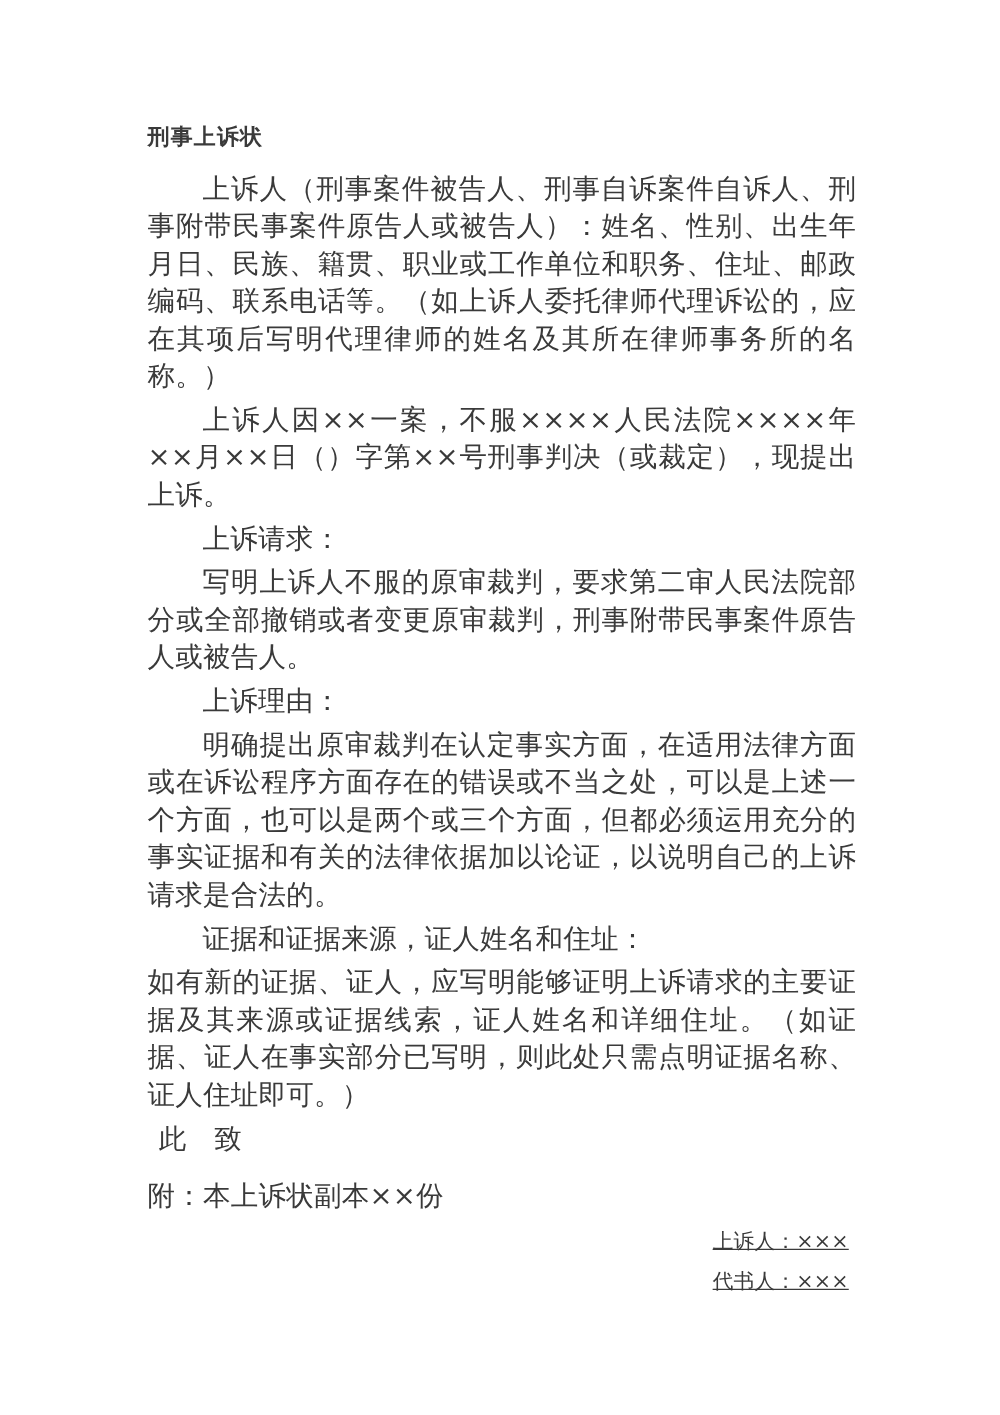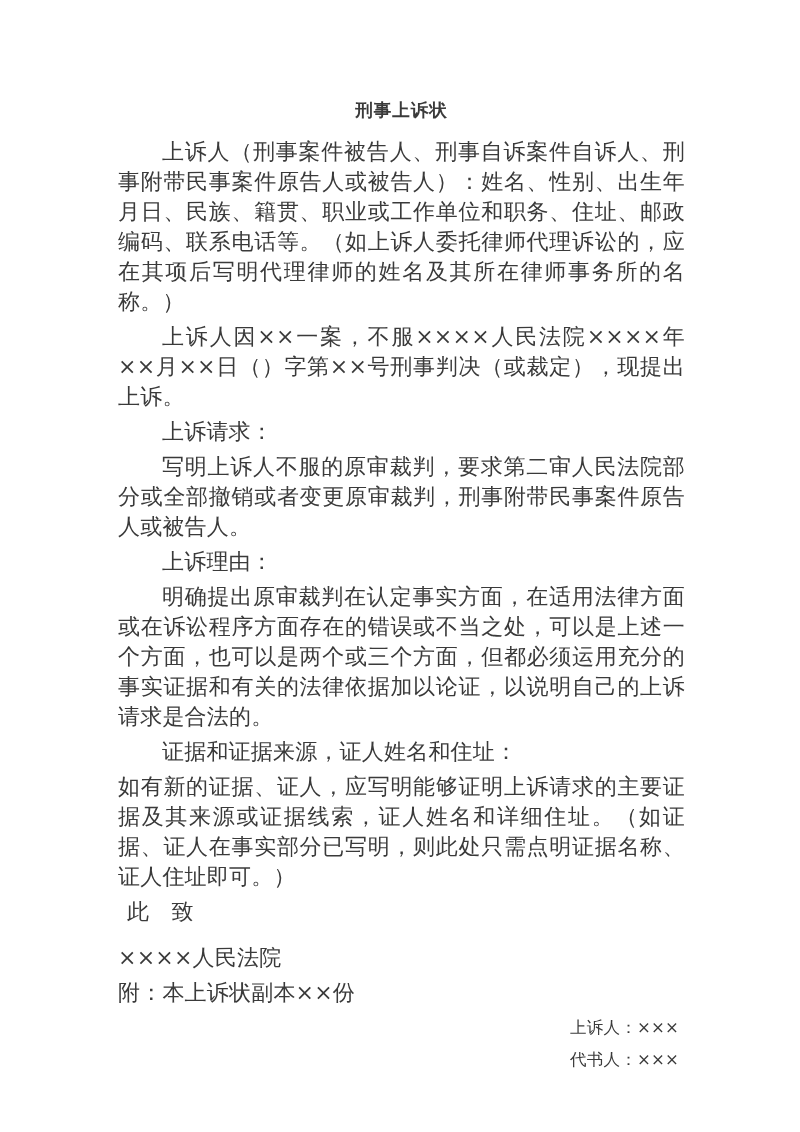--- a/index.html
+++ b/index.html
@@ -17,21 +17,21 @@
   .page {
     box-sizing: border-box;
     width: 800px;
     height: 1132px;
     padding: 98px 115px 0 118px;
     background: #ffffff;
   }
   .title {
     font-size: 17.5px;
     font-weight: bold;
-    text-align: center;
+    text-align: left;
     margin: 0 0 15px 0;
     line-height: 24px;
     letter-spacing: 1px;
   }
   .para {
     font-size: 22px;
     line-height: 30px;
     margin: 0 0 5px 0;
     text-align: justify;
     letter-spacing: 0.2px;
@@ -41,20 +41,21 @@
   }
   .salute {
     padding-left: 9px;
     margin-bottom: 16px;
   }
   .plain {
     text-indent: 0;
   }
   .sig-block {
     margin-top: 2px;
+    text-decoration: underline;
   }
   .sig-line {
     font-size: 16.5px;
     line-height: 30px;
     margin: 2px 6px 0 0;
     text-align: right;
     letter-spacing: 0.2px;
   }
 </style>
 </head>
@@ -76,21 +77,20 @@
   <p class="para indent">上诉理由：</p>
 
   <p class="para indent">明确提出原审裁判在认定事实方面，在适用法律方面或在诉讼程序方面存在的错误或不当之处，可以是上述一个方面，也可以是两个或三个方面，但都必须运用充分的事实证据和有关的法律依据加以论证，以说明自己的上诉请求是合法的。</p>
 
   <p class="para indent">证据和证据来源，证人姓名和住址：</p>
 
   <p class="para plain">如有新的证据、证人，应写明能够证明上诉请求的主要证据及其来源或证据线索，证人姓名和详细住址。（如证据、证人在事实部分已写明，则此处只需点明证据名称、证人住址即可。）</p>
 
   <p class="para salute">此　致</p>
 
-  <p class="para plain">××××人民法院</p>
 
   <p class="para plain">附：本上诉状副本××份</p>
 
   <div class="sig-block">
     <p class="sig-line">上诉人：×××</p>
     <p class="sig-line">代书人：×××</p>
   </div>
 
 </div>
 

